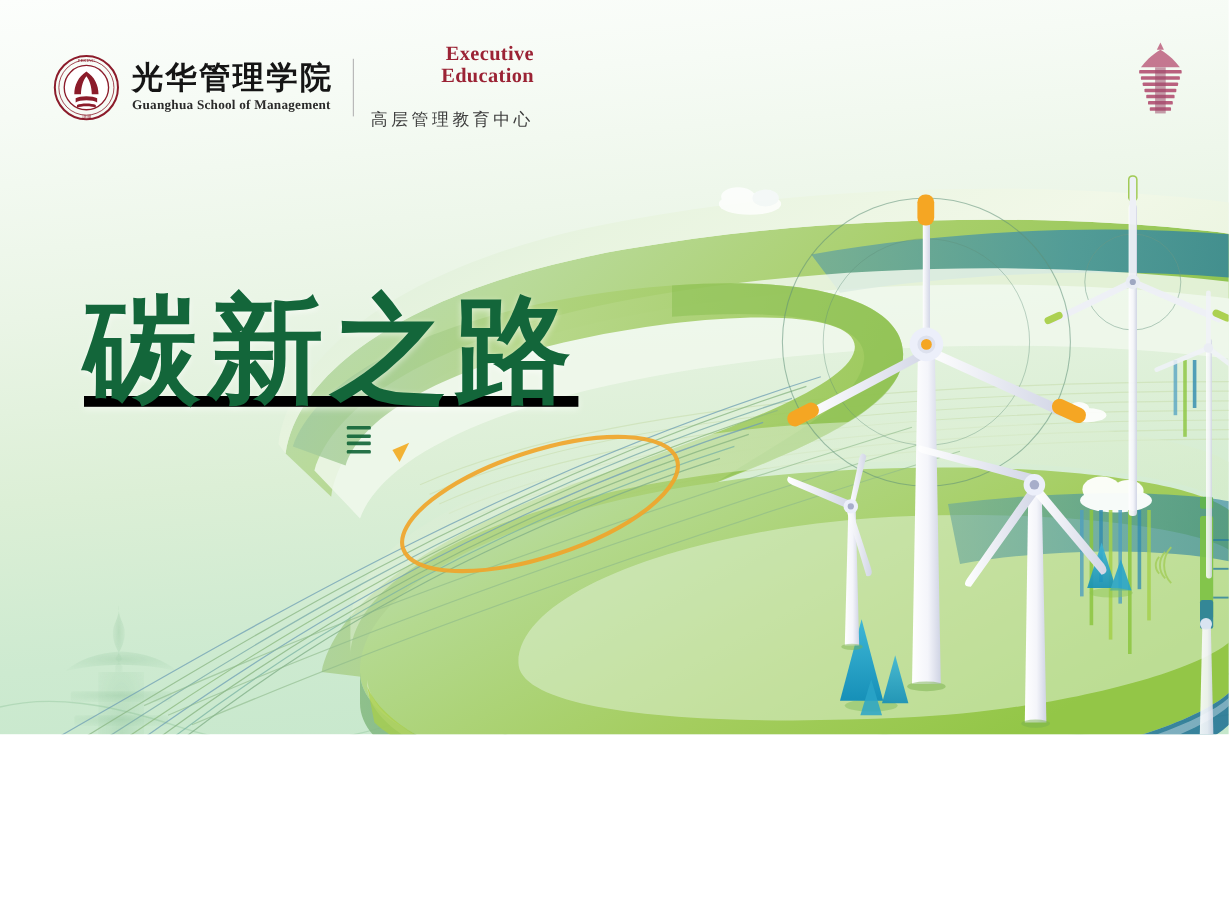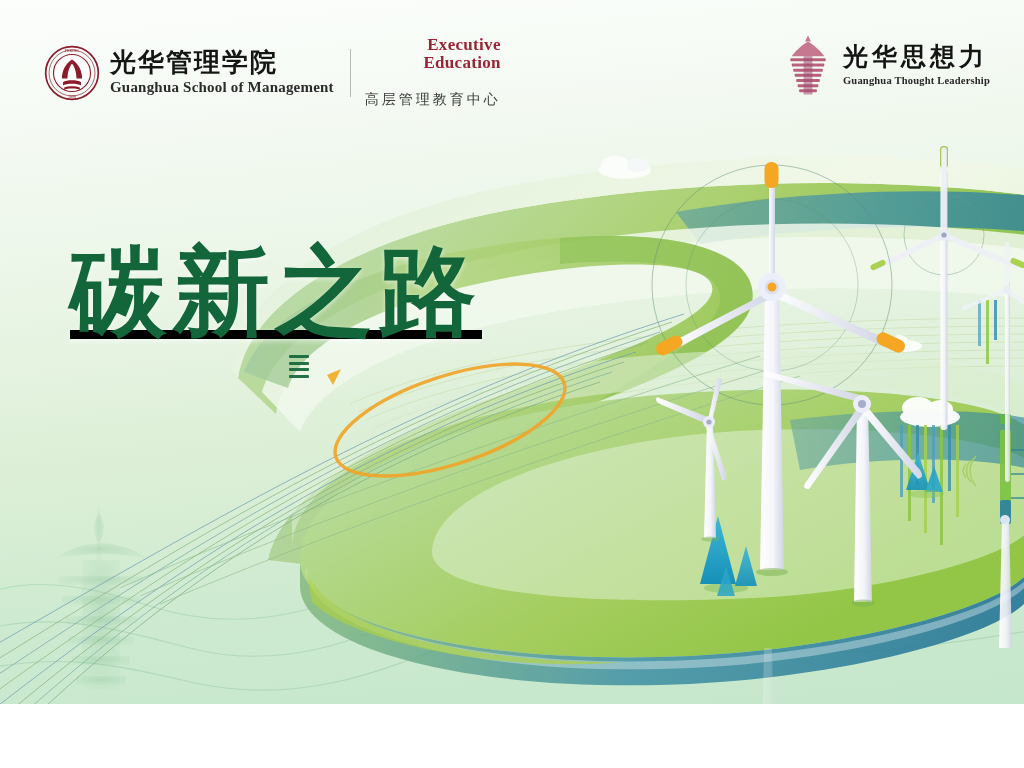--- a/index.html
+++ b/index.html
@@ -1,42 +1,42 @@
 <!DOCTYPE html>
 <html><head>
 <meta charset="utf-8">
 <title>碳新之路</title>
 <style>
   html,body{margin:0;padding:0;background:#fff;}
   body{font-family:"Liberation Sans","DejaVu Sans",sans-serif;}
 
   #poster{
     position:relative;
-    width:1024px;height:704px;
+    width:1024px;height:612px;
     overflow:hidden;
     background:linear-gradient(175deg,#fcfefc 0%,#f6fbf5 14%,#eaf5e6 38%,#dcefd6 60%,#cdead0 80%,#c5e7cb 100%);
   }
 
   
   .bgsvg{position:absolute;inset:0;width:1024px;height:768px;}
 
   
   .logo-bar{position:absolute;top:0;left:0;width:1024px;height:118px;z-index:40;}
 
   .logo-left{position:absolute;left:44px;top:36px;display:flex;align-items:center;}
   .seal{width:56px;height:56px;flex:0 0 56px;}
   .gh-words{margin-left:10px;}
   .gh-cn{
     font-family:"Liberation Serif","DejaVu Serif",serif;
     font-size:26px;font-weight:700;color:#151515;letter-spacing:2px;
     line-height:1.05;white-space:nowrap;
   }
   .gh-en{
     font-family:"Liberation Serif","DejaVu Serif",serif;
-    font-size:15px;font-weight:700;color:#2b2b2b;letter-spacing:.2px;
+    font-size:11px;font-weight:700;color:#2b2b2b;letter-spacing:.2px;
     margin-top:3px;white-space:nowrap;
   }
   .vrule{width:1px;height:48px;background:#b9b9b9;margin:0 14px 0 16px;align-self:center;}
   .ee-block{align-self:center;}
   .ee-en{
     font-family:"Liberation Serif","DejaVu Serif",serif;
     font-size:17px;font-weight:700;color:#9b2335;line-height:1.06;letter-spacing:.3px;
     white-space:nowrap;
     text-align:right;
   }
@@ -432,24 +432,20 @@
           <rect x="10" y="47" width="40" height="4" rx="1"></rect>
           <rect x="12" y="54" width="36" height="4" rx="1"></rect>
           <rect x="14" y="61" width="32" height="4" rx="1"></rect>
           <rect x="16" y="68" width="28" height="4" rx="1"></rect>
           <rect x="18" y="75" width="24" height="4" rx="1"></rect>
         </g>
         <g fill="#9e4f6e" opacity=".55">
           <rect x="24" y="30" width="12" height="52"></rect>
         </g>
       </svg>
-      <div class="gtl-words">
-        <div class="gtl-cn">光华思想力</div>
-        <div class="gtl-en">Guanghua Thought Leadership</div>
-      </div>
     </div>
   </div>
 
   <div class="headline">
     <div class="title-main">碳新之路</div>
     <div class="deco-stack">
       <i></i>
         <i></i>
         <i></i>
         <i></i>

